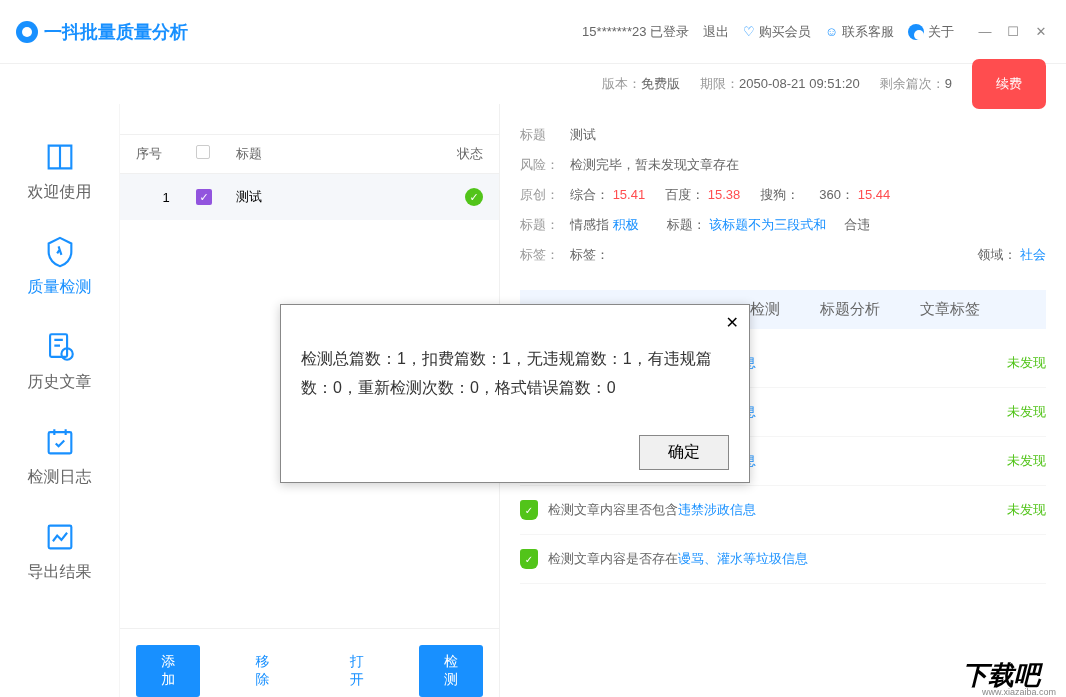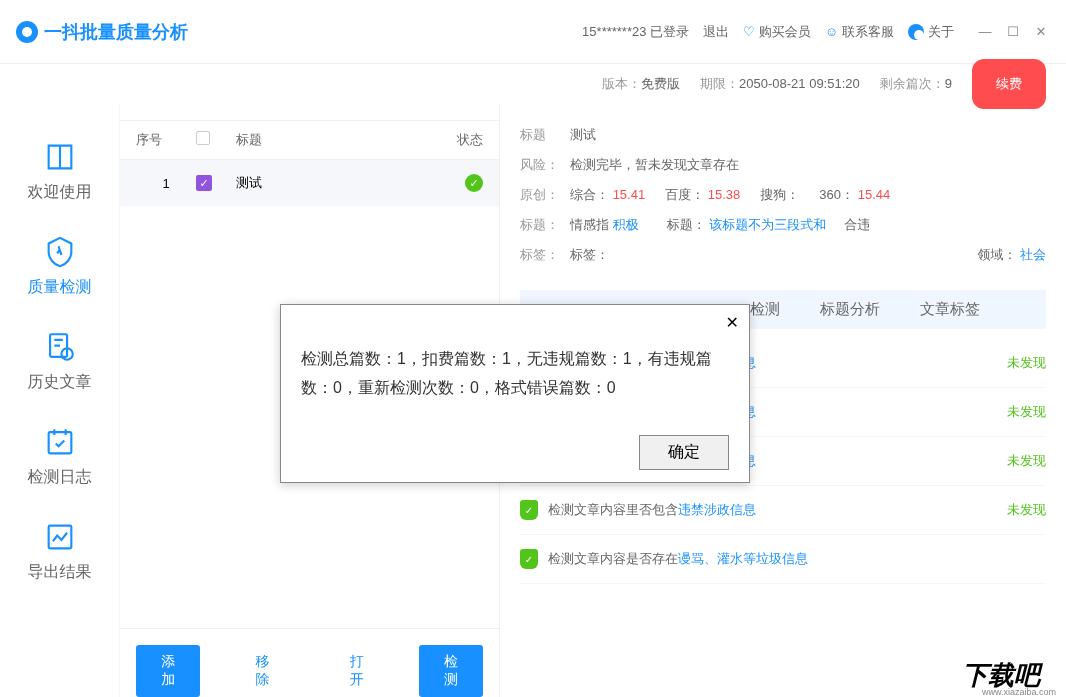--- a/index.html
+++ b/index.html
@@ -11,32 +11,32 @@
 .logo-icon::after { content: ""; position: absolute; width: 10px; height: 10px; background: #fff; border-radius: 50%; top: 6px; left: 6px; }
 .app-title { color: #1890ff; font-size: 18px; font-weight: bold; }
 .titlebar-right { margin-left: auto; display: flex; align-items: center; gap: 14px; font-size: 13px; color: #666; }
 .tb-link { color: #666; cursor: pointer; display: flex; align-items: center; gap: 4px; }
 .tb-heart { color: #1890ff; }
 .win-btns { display: flex; gap: 10px; margin-left: 8px; }
 .win-btn { width: 18px; height: 18px; display: flex; align-items: center; justify-content: center; color: #888; cursor: pointer; }
 
 .infobar { height: 40px; display: flex; align-items: center; justify-content: flex-end; padding: 0 20px; gap: 20px; font-size: 13px; color: #666; }
 .infobar .lbl { color: #999; }
-.renew-btn { background: #ff4d4f; color: #fff; padding: 16px 24px; border-radius: 12px; cursor: pointer; }
+.renew-btn { background: #ff4d4f; color: #fff; padding: 16px 24px; border-radius: 7px; cursor: pointer; }
 
 .main { display: flex; height: calc(100% - 88px); }
 .sidebar { width: 120px; background: #fff; padding-top: 20px; border-right: 1px solid #f5f5f5; }
 .side-item { display: flex; flex-direction: column; align-items: center; padding: 16px 0; cursor: pointer; color: #666; gap: 8px; }
 .side-item.active { color: #1890ff; }
 .side-icon { width: 34px; height: 34px; }
 .side-item svg { stroke: #1890ff; fill: none; stroke-width: 1.5; }
 
 .content { flex: 1; display: flex; }
 .left-panel { width: 380px; display: flex; flex-direction: column; border-right: 1px solid #f0f0f0; }
-.table-head { display: flex; padding: 10px 16px; font-size: 13px; color: #666; border-bottom: 1px solid #f0f0f0; border-top: 1px solid #f0f0f0; margin-top: 16px;}
+.table-head { display: flex; padding: 10px 16px; font-size: 13px; color: #666; border-bottom: 1px solid #f0f0f0; border-top: 1px solid #f0f0f0; margin-top: 30px;}
 .th-idx { width: 60px; }
 .th-chk { width: 40px; }
 .th-title { flex: 1; }
 .th-status { width: 50px; text-align: right; }
 .table-row { display: flex; padding: 14px 16px; align-items: center; background: #f5f7fa; font-size: 13px; }
 .td-idx { width: 60px; text-align: center; }
 .td-chk { width: 40px; }
 .chk { width: 16px; height: 16px; background: #9254de; border-radius: 2px; display: flex; align-items: center; justify-content: center; color: #fff; font-size: 11px; }
 .td-title { flex: 1; }
 .td-status { width: 50px; text-align: right; }

